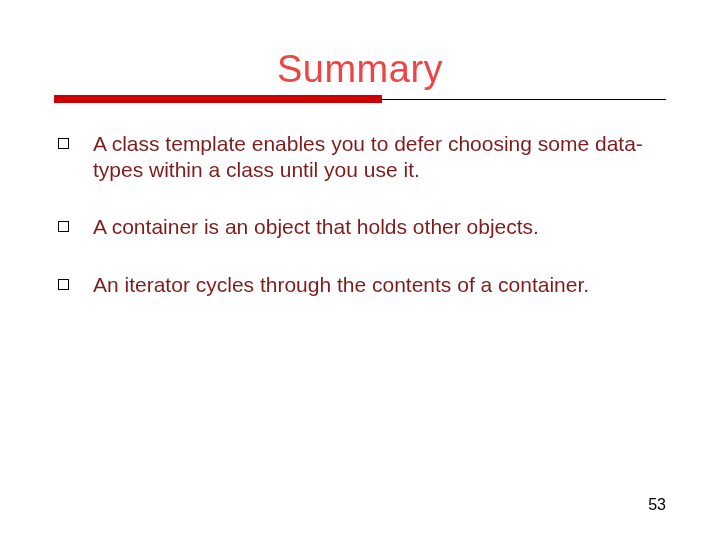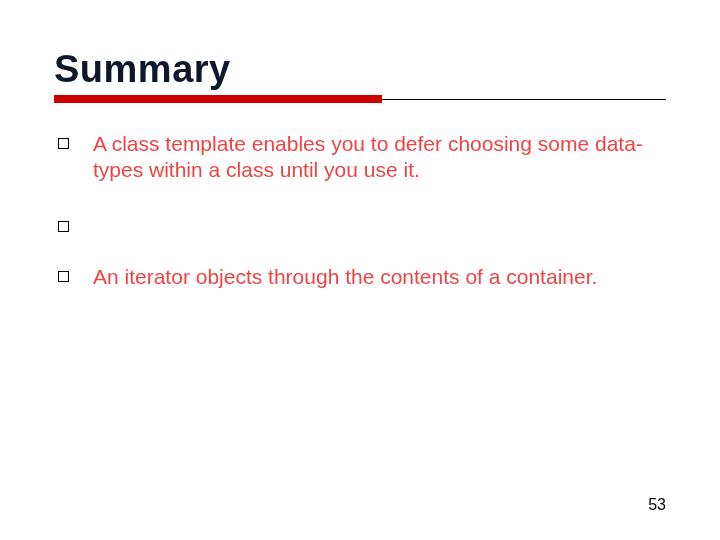--- a/index.html
+++ b/index.html
@@ -9,24 +9,25 @@
       background: #fff;
       font-family: Verdana, Geneva, sans-serif;
       position: relative;
       overflow: hidden;
     }
     .slide {
       padding: 48px 54px 0 54px;
     }
     .title {
       font-size: 38px;
-      font-weight: 700;
-      color: #0f172a;
+      font-weight: 400;
+      color: #ef4444;
       margin-bottom: 4px;
       letter-spacing: 0.5px;
+      text-align: center;
     }
     .rule-wrap {
       position: relative;
       height: 10px;
       margin-bottom: 26px;
     }
     .rule-red {
       position: absolute;
       left: 0;
       top: 0;
@@ -55,21 +56,21 @@
       width: 11px;
       height: 11px;
       border: 1.5px solid #000;
       margin-top: 7px;
       margin-right: 24px;
       margin-left: 4px;
     }
     .bullet-text {
       font-size: 21px;
       line-height: 1.22;
-      color: #ef4444;
+      color: #7f1d1d;
     }
     .page-number {
       position: absolute;
       right: 54px;
       bottom: 26px;
       font-size: 16px;
       color: #000;
     }
   </style>
 </head>
@@ -81,21 +82,22 @@
     <div class="rule-line"></div>
     <div class="rule-red"></div>
   </div>
   <ul class="bullets">
     <li>
       <span class="bullet-marker"></span>
       <span class="bullet-text">A class template enables you to defer choosing some data-types within a class until you use it.</span>
     </li>
     <li>
       <span class="bullet-marker"></span>
+      <span class="bullet-text">A container is an object that holds other objects.</span>
     </li>
     <li>
       <span class="bullet-marker"></span>
-      <span class="bullet-text">An iterator objects through the contents of a container.</span>
+      <span class="bullet-text">An iterator cycles through the contents of a container.</span>
     </li>
   </ul>
 </div>
 
 <div class="page-number">53</div>
 
 </body></html>

